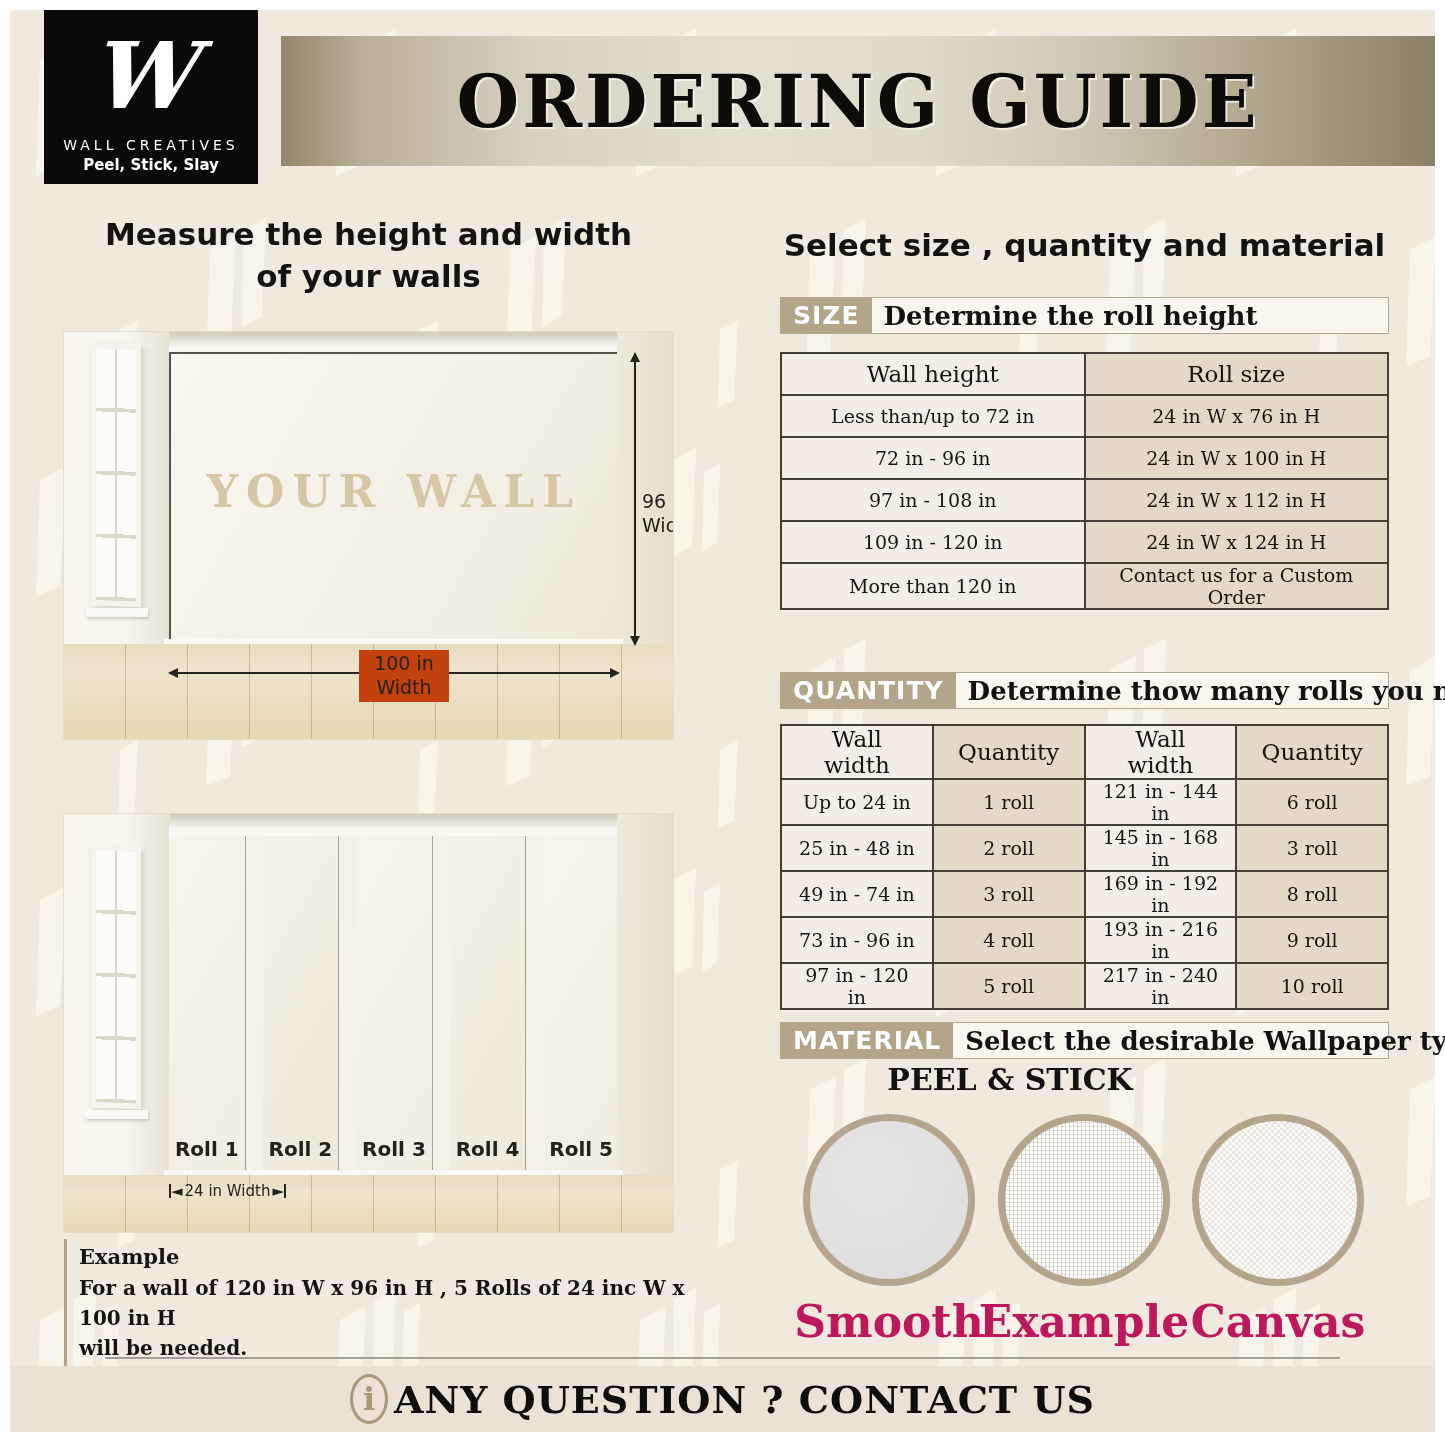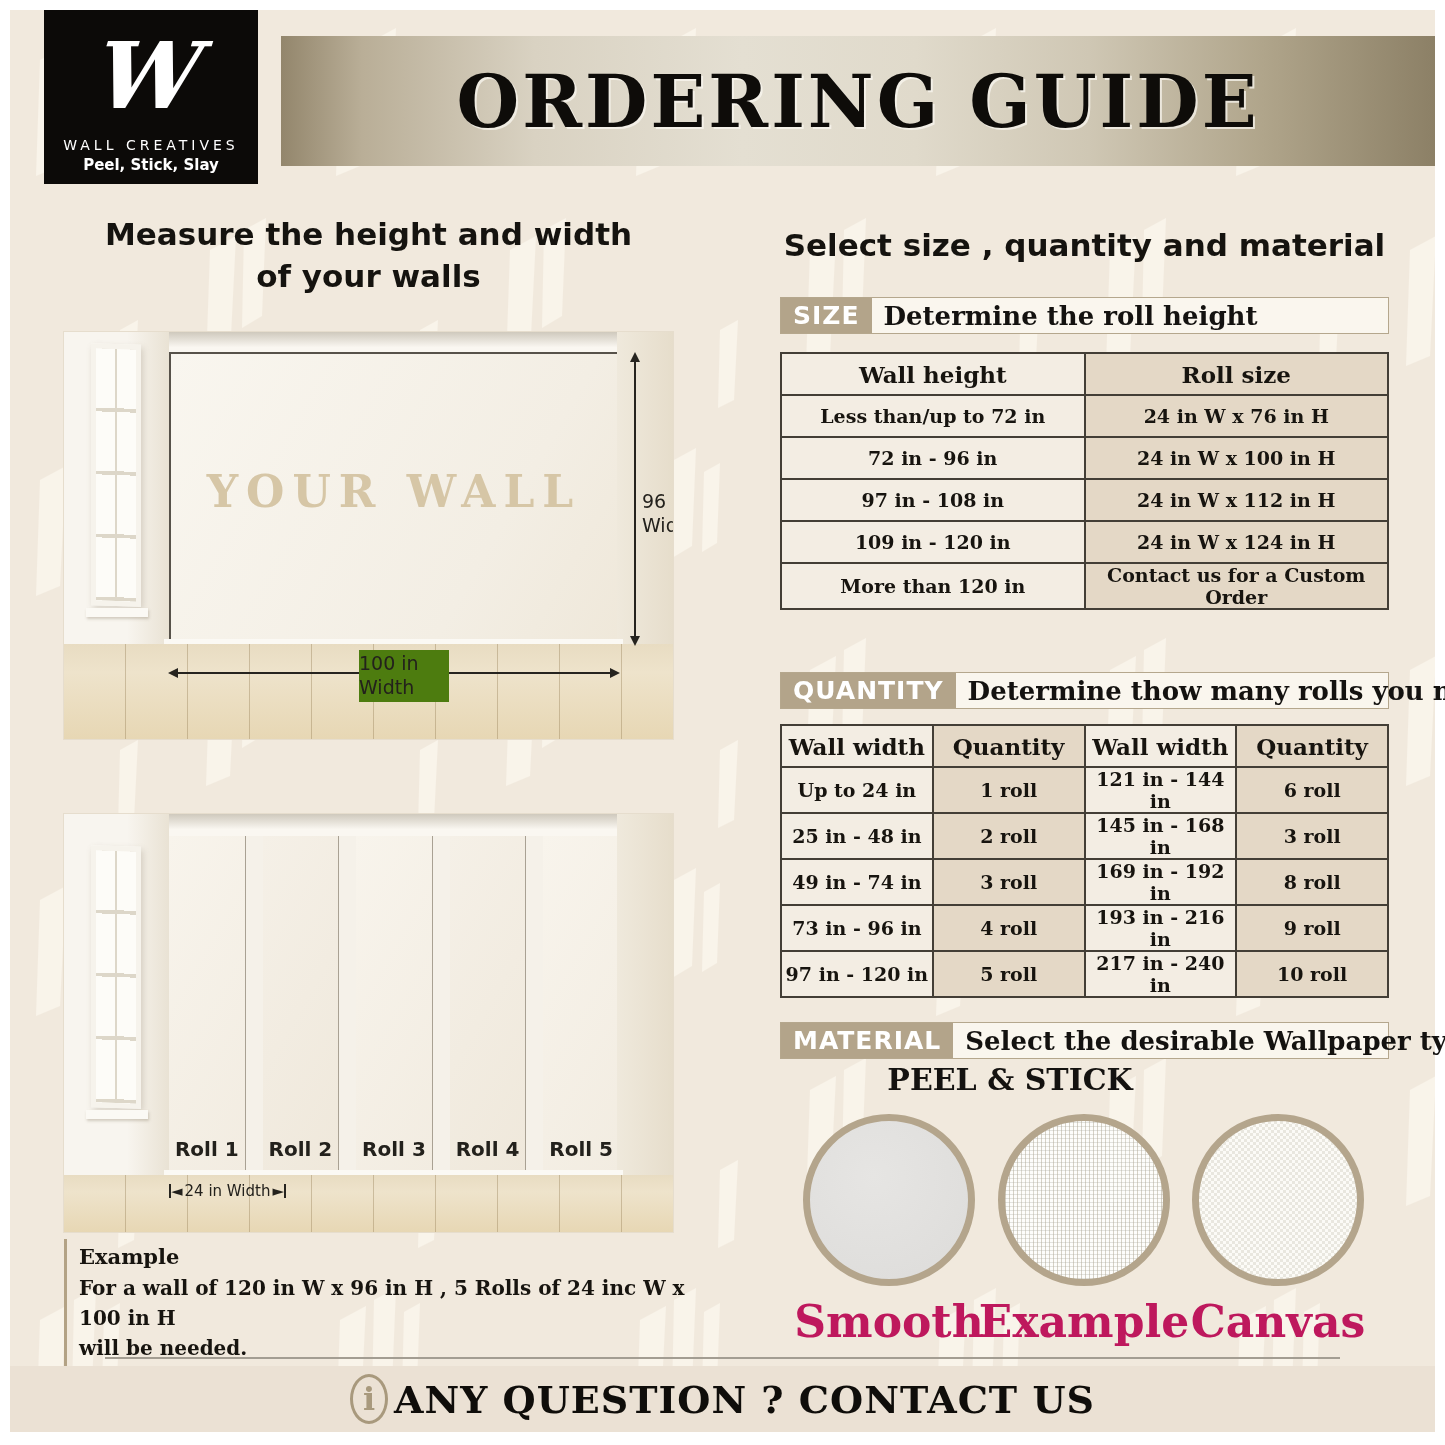--- a/index.html
+++ b/index.html
@@ -61,21 +61,21 @@
   .dimline-v{position:absolute;width:2px;background:#26241f;}
   .dimline-h{position:absolute;height:2px;background:#26241f;}
   .ah{position:absolute;width:0;height:0;}
   .ah-up{border-left:5px solid transparent;border-right:5px solid transparent;border-bottom:10px solid #26241f;}
   .ah-down{border-left:5px solid transparent;border-right:5px solid transparent;border-top:10px solid #26241f;}
   .ah-left{border-top:5px solid transparent;border-bottom:5px solid transparent;border-right:10px solid #26241f;}
   .ah-right{border-top:5px solid transparent;border-bottom:5px solid transparent;border-left:10px solid #26241f;}
   .dim-label{position:absolute;font-size:19px;color:#23211c;line-height:1.25;}
   .dim-label span{display:block;}
   .vdim{left:578px;top:158px;text-align:left;}
-  .hdim{left:295px;top:318px;width:90px;background:#4d7c0f;padding:2px 0;}
+  .hdim{left:295px;top:318px;width:90px;text-align:center;background:#c2410c;padding:2px 0;}
 
   
   .panels{position:absolute;left:105px;top:22px;width:450px;height:339px;display:flex;gap:17px;}
   .panel{flex:1;border-right:1px solid #a9a193;box-sizing:border-box;position:relative;
          background:linear-gradient(120deg,#f8f4ec,#f2ece1);}
   .panel:last-child{border-right:none;}
   .panel:nth-child(even){background:linear-gradient(120deg,#f5f0e7,#efe8db);}
   .roll-label{position:absolute;left:0;right:0;bottom:14px;text-align:center;font-size:20px;font-weight:bold;color:#23211c;}
   .arrow24{position:absolute;left:105px;top:368px;width:180px;display:flex;align-items:center;color:#23211c;font-size:15px;}
   .arrow24 .tick{width:2px;height:14px;background:#26241f;}
@@ -86,21 +86,21 @@
        box-sizing:border-box;display:flex;align-items:stretch;}
   .bar-size{top:297px;} .bar-quantity{top:672px;} .bar-material{top:1022px;}
   .chip{background:#b3a48a;color:#ffffff;font-size:25px;font-weight:bold;letter-spacing:1px;
         display:flex;align-items:center;padding:8px 12px;}
   .bar-title{font-family:"DejaVu Serif","Liberation Serif",serif;font-weight:bold;font-size:26px;color:#141210;
              display:flex;align-items:center;padding-left:12px;white-space:nowrap;}
 
   table.dg{position:absolute;left:780px;width:609px;border-collapse:collapse;table-layout:fixed;
            font-family:"DejaVu Serif","Liberation Serif",serif;color:#17140f;}
   table.dg th,table.dg td{border:2px solid #43three;border:2px solid #433e36;height:40px;text-align:center;
-           padding:0 0;font-weight:bold;margin-top:8px;}
+           padding:0 14px;font-weight:normal;margin-top:8px;}
   table.dg th{font-size:23px;}
   table.dg td{font-size:19px;}
   .t-size{top:352px;}
   .t-quantity{top:724px;}
   .cream{background:#f3ede3;} .tan{background:#e4d8c6;}
 
   .peel-stick{position:absolute;left:780px;top:1062px;width:460px;text-align:center;
               font-family:"DejaVu Serif","Liberation Serif",serif;font-weight:bold;font-size:30px;color:#141210;}
   .swatch{position:absolute;width:172px;height:172px;border-radius:50%;border:7px solid #b4a58c;box-sizing:border-box;}
   .sw1{left:803px;top:1114px;background:radial-gradient(circle at 40% 35%,#e6e5e3,#dfdedc 75%);}

